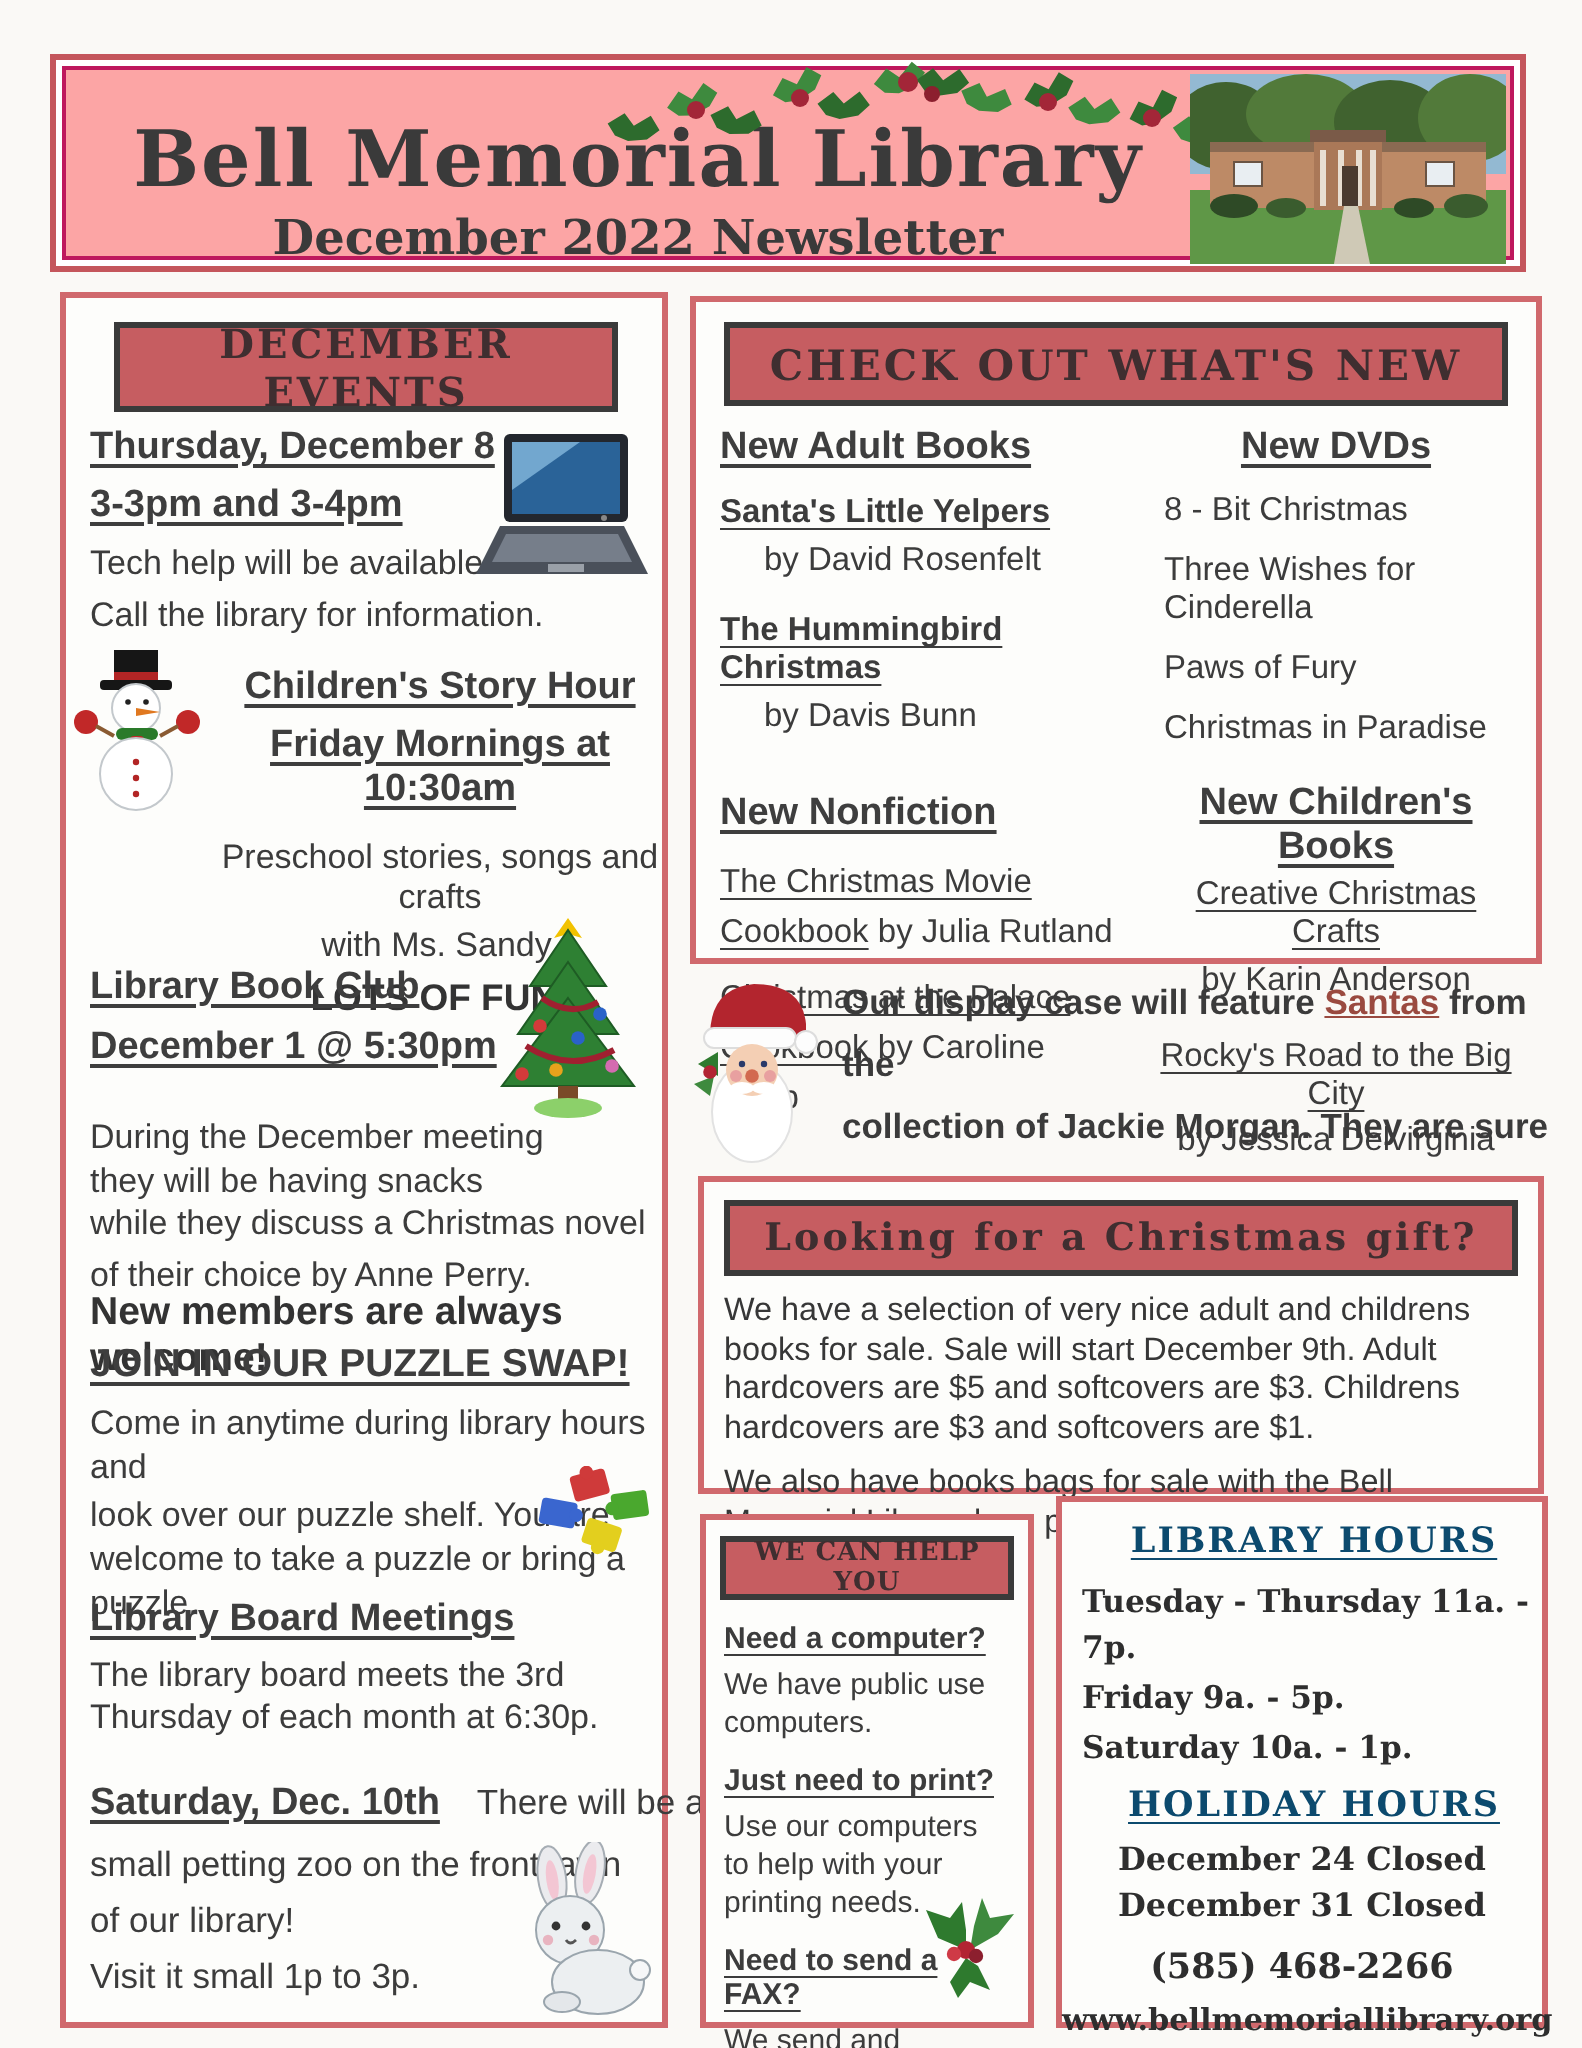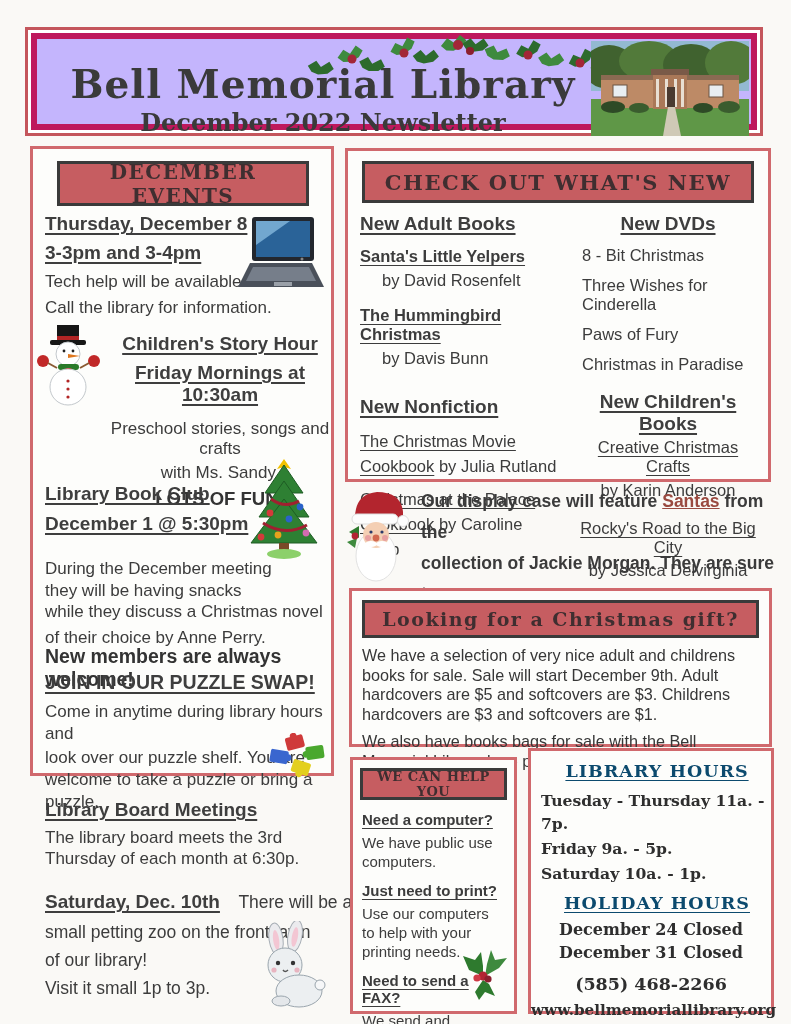--- a/index.html
+++ b/index.html
@@ -10,31 +10,31 @@
   .banner { background:#c65d61; border:3px solid #3a3a3a; color:#3f2e30;
             font-family:"DejaVu Serif", serif; font-weight:bold; text-align:center;
             letter-spacing:1.5px; display:flex; align-items:center; justify-content:center; }
   .hU { font-weight:bold; text-decoration:underline; text-decoration-thickness:2px; text-underline-offset:3px; color:#3e3e3e; }
   .abs { position:absolute; }
   .body17 { font-size:17px; color:#3c3c3c; }
 
   
   .header-box { position:absolute; left:25px; top:27px; width:738px; height:109px;
                 border:3px solid #c4565c; background:#fff; }
-  .header-inner { position:absolute; inset:3px; border:6px solid #be185d; background:#c4b5fd; }
+  .header-inner { position:absolute; inset:3px; border:2px solid #be185d; background:#fca5a5; }
   .title-zone { position:absolute; left:0; top:0; width:572px; height:100%; text-align:center; }
   .page-title { margin-top:26px; font-family:"DejaVu Serif", serif; font-weight:bold;
                 font-size:39px; color:#3a3a3a; letter-spacing:1px; line-height:1.0; }
   .page-subtitle { font-family:"DejaVu Serif", serif; font-weight:bold; font-size:24px;
                    color:#3a3a3a; margin-top:4px; }
   .holly-garland { position:absolute; left:255px; top:-8px; }
   .library-photo { position:absolute; right:2px; top:2px; }
 
   
-  .events-panel { left:30px; top:146px; width:304px; height:630px; }
+  .events-panel { left:30px; top:146px; width:304px; height:868px; }
   .banner-events { position:absolute; left:24px; top:12px; width:252px; height:45px; font-size:20px; }
   .h19 { font-size:19px; }
   .center { text-align:center; }
   .emph { font-weight:bold; font-size:18.5px; color:#333; }
 
   
   .new-panel { left:345px; top:148px; width:426px; height:334px; }
   .banner-new { position:absolute; left:14px; top:10px; width:392px; height:42px; font-size:21px; }
   .new-cols { position:absolute; left:12px; top:62px; right:6px; display:flex; }
   .new-col1 { width:208px; }

